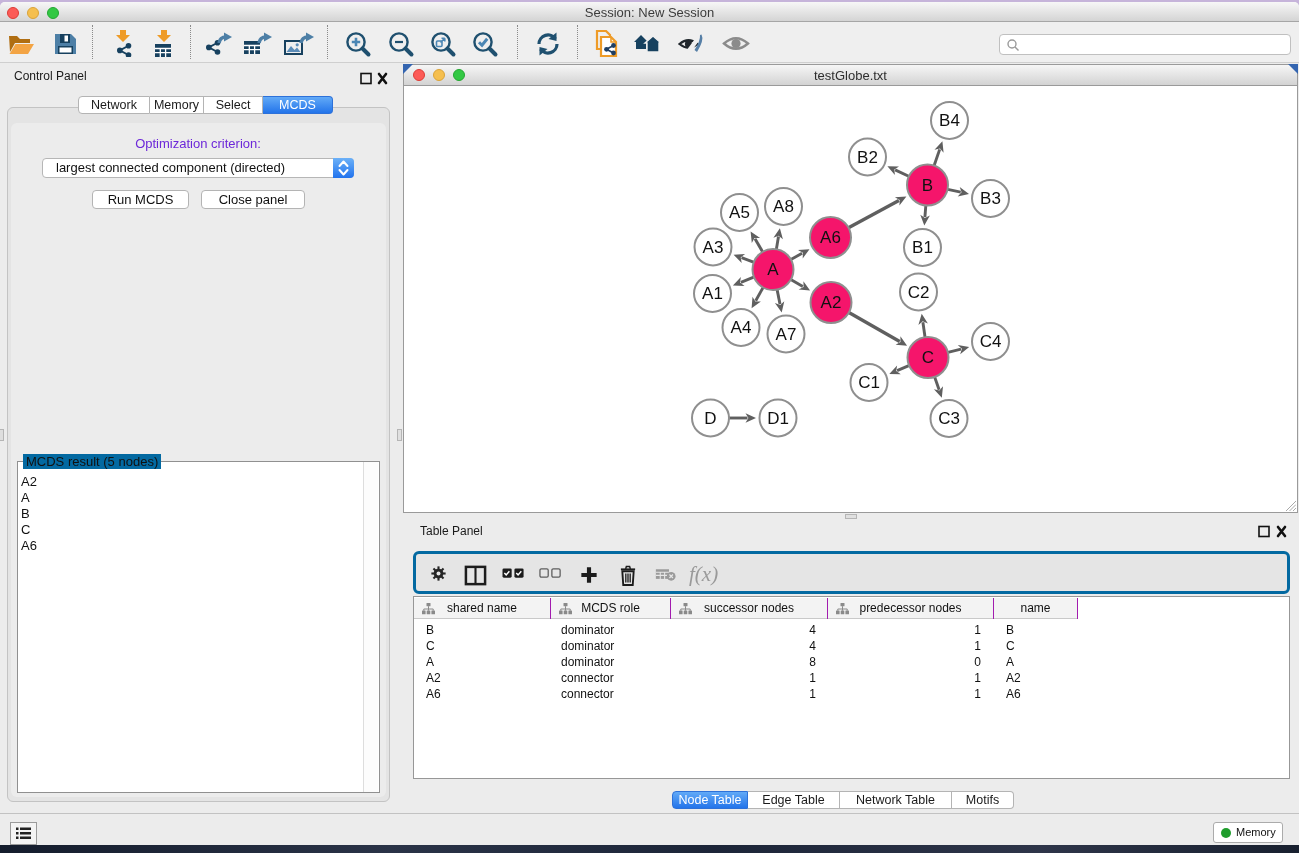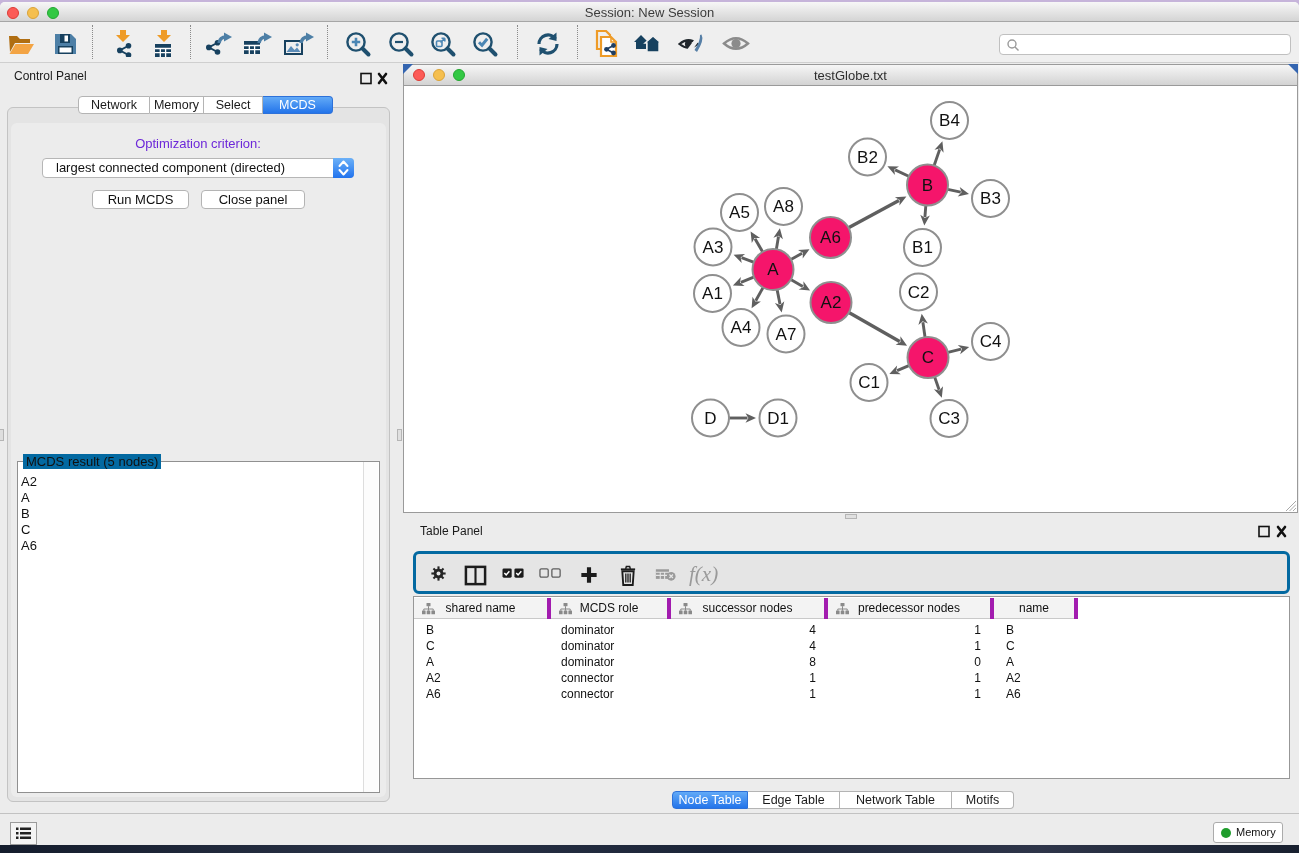--- a/index.html
+++ b/index.html
@@ -42,21 +42,21 @@
 #membtn { left:1213px; top:822px; width:70px; height:21px; background:#fff; border:1px solid #ababab; border-radius:3px; font-size:11px; color:#111; }
 
 #netwin { left:403px; top:64px; width:895px; height:449px; background:#fff; border:1px solid #9a9a9a; }
 #net-titlebar { left:0; top:0; width:893px; height:21px; background:linear-gradient(#f6f6f6,#d3d3d3); border-bottom:1px solid #9a9a9a; }
 #net-title { width:100%; text-align:center; top:3px; font-size:13px; color:#2e2e2e; }
 
 #tp-title { left:420px; top:524px; font-size:12px; color:#1a1a1a; }
 #tp-toolbar { left:413px; top:551px; width:877px; height:43px; background:#e5e5e5; border:3px solid #0369a1; border-radius:6px; }
 #table { left:413px; top:596px; width:877px; height:183px; background:#fff; border:1px solid #979797; }
 #thead { left:0px; top:1px; width:663px; height:21px; background:#f3f3f3; border-bottom:1px solid #c9c9c9; }
-.th { position:absolute; top:0; height:21px; border-right:4px solid #a21caf; font-size:12px; color:#111; }
+.th { position:absolute; top:0; height:21px; border-right:1px solid #a21caf; font-size:12px; color:#111; }
 .td { position:absolute; font-size:12px; color:#111; height:16px; line-height:16px; }
 </style>
 </head>
 <body>
 <div class="abs" id="mainwin"></div>
 
 <div class="abs" id="titlebar">
   <div class="abs tl" style="left:7px; background:#fc5b57; border:1px solid #dd3c36;"></div>
   <div class="abs tl" style="left:27px; background:#f5bf4f; border:1px solid #dba338;"></div>
   <div class="abs tl" style="left:47px; background:#33c844; border:1px solid #24a732;"></div>

